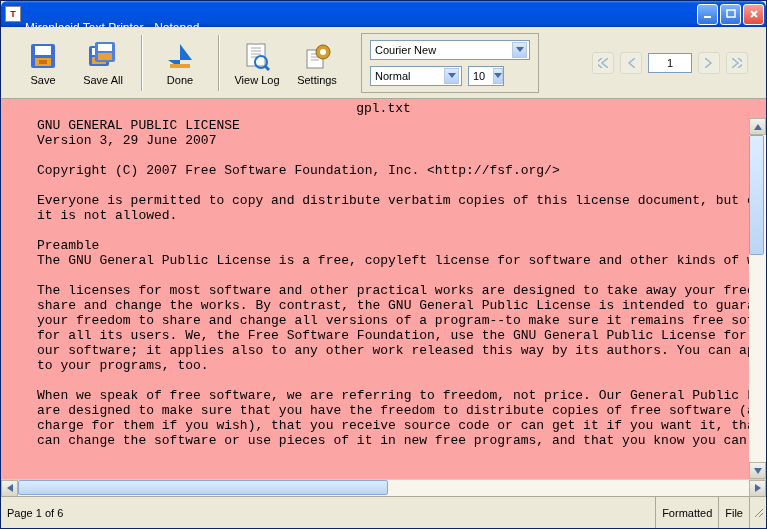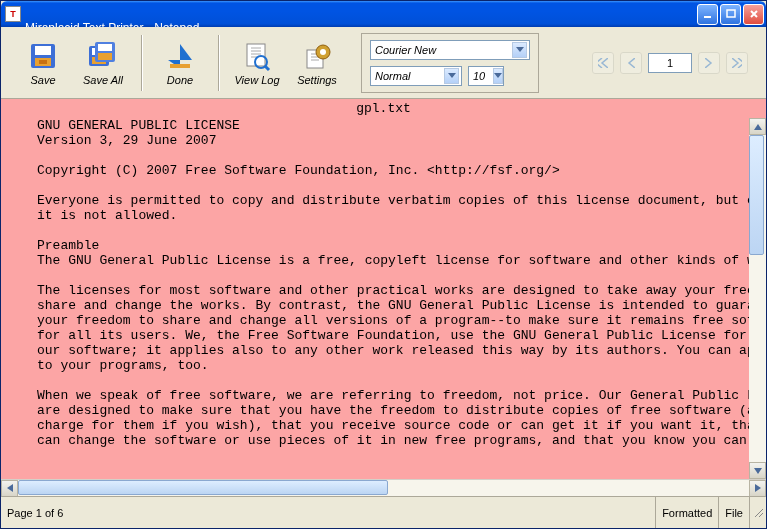--- a/index.html
+++ b/index.html
@@ -9,27 +9,27 @@
 .titlebar-icon { width: 16px; height: 16px; margin-right: 4px; display: inline-flex; align-items: center; justify-content: center; background: #fff; border: 1px solid #888; font-size: 9px; font-weight: bold; color: #c00; }
 .titlebar-text { color: #fff; font-size: 12px; flex: 1; margin-top: 27px; }
 .titlebar-btns { display: flex; gap: 2px; }
 .titlebar-btn { width: 21px; height: 21px; border: 1px solid #fff; border-radius: 3px; display: flex; align-items: center; justify-content: center; cursor: pointer; }
 .min-btn, .max-btn { background: linear-gradient(to bottom, #7eb5ff, #2f73e0); }
 .close-btn { background: linear-gradient(to bottom, #f5a09a, #e14d3f); }
 .titlebar-btn svg { width: 12px; height: 12px; }
 .toolbar { height: 72px; background: #ece9d8; border-bottom: 1px solid #aca899; display: flex; align-items: center; padding: 4px 8px; gap: 0; }
 .tb-group { display: flex; gap: 4px; padding: 0 6px; }
 .tb-sep { width: 1px; height: 56px; background: #aca899; margin: 0 4px; box-shadow: 1px 0 0 #fff; }
-.tb-btn { display: flex; flex-direction: column; align-items: center; justify-content: center; width: 56px; height: 62px; border: 1px solid transparent; border-radius: 3px; cursor: pointer; gap: 2px; font-style: italic; }
+.tb-btn { display: flex; flex-direction: column; align-items: center; justify-content: center; width: 56px; height: 62px; border: 1px solid transparent; border-radius: 3px; cursor: pointer; gap: 2px; }
 .tb-btn .icon { width: 32px; height: 32px; display: flex; align-items: center; justify-content: center; }
 .tb-btn-label { font-size: 11px; color: #000; }
 .font-panel { display: flex; flex-direction: column; gap: 6px; padding: 6px 8px; border: 1px solid #aca899; background: #ece9d8; margin-left: 10px; }
 .font-row { display: flex; gap: 6px; align-items: center; }
 .dropdown { height: 20px; border: 1px solid #7f9db9; background: #fff; display: flex; align-items: center; padding: 0 2px 0 4px; font-size: 11px; cursor: pointer; }
-.dropdown-text { flex: 1; font-style: italic; }
+.dropdown-text { flex: 1; }
 .dropdown-arrow { width: 15px; height: 16px; background: linear-gradient(to bottom,#dbeaff,#b4d0f7); border: 1px solid #b5c9e3; display:flex; align-items:center; justify-content:center; }
 .dd-font { width: 160px; }
 .dd-style { width: 92px; }
 .dd-size { width: 36px; gap: 8px; }
 .pager { display: flex; align-items: center; gap: 6px; margin-left: auto; padding: 0 10px; }
 .page-btn { width: 22px; height: 22px; border: 1px solid #bfbfb5; background: #f5f4ea; border-radius: 3px; display:flex; align-items:center; justify-content:center; cursor:pointer; }
 .page-btn.disabled { opacity: 0.4; cursor: default; }
 .page-input { width: 44px; height: 20px; border: 1px solid #7f9db9; text-align: center; font-size: 11px; }
 .content-area { flex: 1; display: flex; flex-direction: column; background: #fca5a5; overflow: hidden; }
 .file-title { text-align: center; font-family: "Courier New", monospace; font-size: 13px; padding: 2px 0; }

